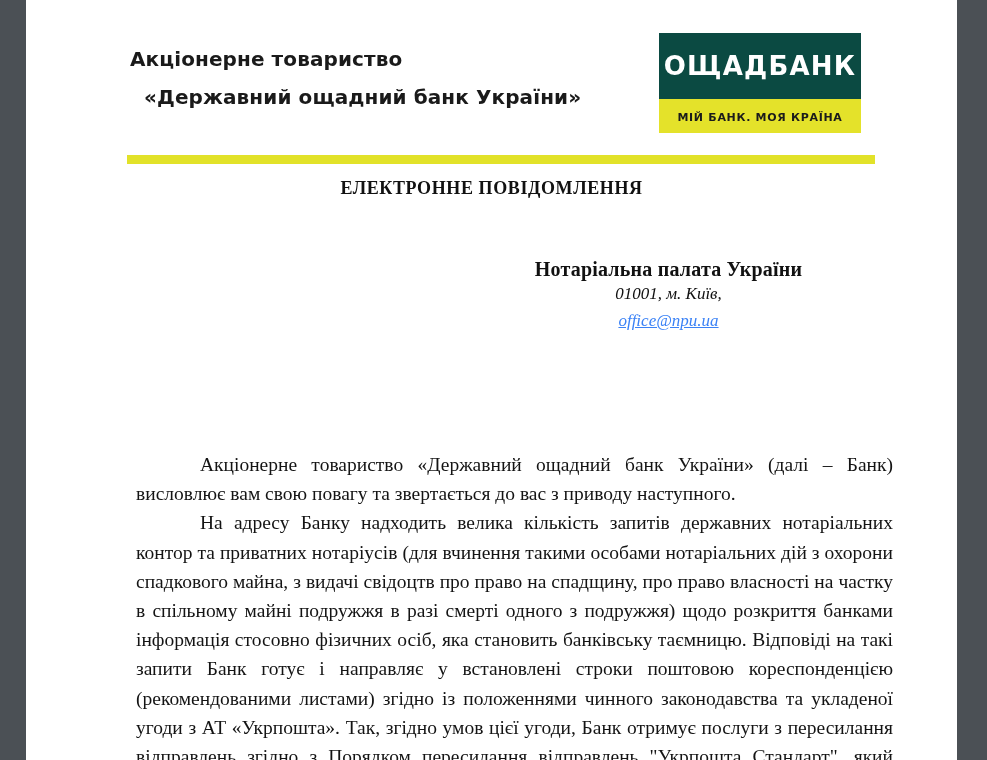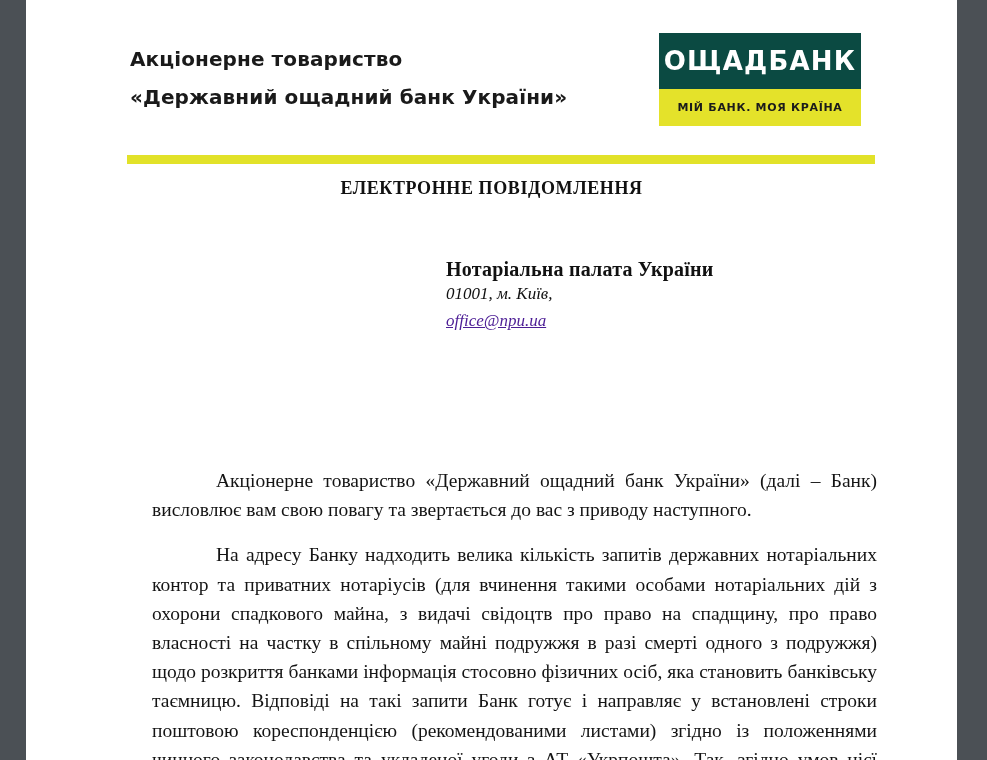--- a/index.html
+++ b/index.html
@@ -56,33 +56,33 @@
     left: 104px;
     top: 40px;
     width: 520px;
     font-family: "DejaVu Sans", "Liberation Sans", sans-serif;
     font-weight: bold;
     font-size: 20px;
     line-height: 38px;
     color: #1a1a1a;
     letter-spacing: 0.1px;
   }
-  .org-name .line2 { display: block; }
+  .org-name .line2 { display: block; margin-left: 14px; }
 
   .logo {
     position: absolute;
     left: 633px;
     top: 33px;
     width: 202px;
     height: 100px;
     overflow: hidden;
   }
   .logo-top {
     width: 100%;
-    height: 56px;
+    height: 66px;
     background: #0b4a42;
     display: flex;
     align-items: center;
     justify-content: center;
   }
   .logo-top-text {
     font-family: "DejaVu Sans", "Liberation Sans", sans-serif;
     font-weight: bold;
     font-size: 26px;
     letter-spacing: 1.2px;
@@ -127,21 +127,21 @@
     letter-spacing: 0.6px;
     color: #111111;
   }
 
   
   .addressee {
     position: absolute;
     left: 420px;
     top: 258px;
     width: 445px;
-    text-align: left;
+    text-align: center;
   }
   .addressee-name {
     font-family: "Liberation Serif", "DejaVu Serif", serif;
     font-weight: bold;
     font-size: 20px;
     color: #111111;
     letter-spacing: 0.2px;
   }
   .addressee-lines {
     font-family: "Liberation Serif", "DejaVu Serif", serif;
@@ -149,39 +149,39 @@
     font-size: 17px;
     line-height: 25px;
     color: #111111;
   }
   .addressee-email {
     display: block;
     margin-top: 2px;
     font-family: "Liberation Serif", "DejaVu Serif", serif;
     font-style: italic;
     font-size: 17px;
-    color: #4c1d95;
+    color: #3b82f6;
     text-decoration: underline;
   }
 
   
   .body-text {
     position: absolute;
     left: 110px;
     top: 450px;
     width: 757px;
     font-family: "Liberation Serif", "DejaVu Serif", serif;
     font-size: 19.5px;
     line-height: 29.2px;
     color: #141414;
     text-align: justify;
     text-justify: inter-word;
   }
   .body-text p {
-    margin: 16px;
+    margin: 0;
     text-indent: 64px;
   }
 </style>
 </head>
 <body>
 
 <div class="viewer">
 
   <div class="gutter-left"></div>
   <div class="gutter-right"></div>

